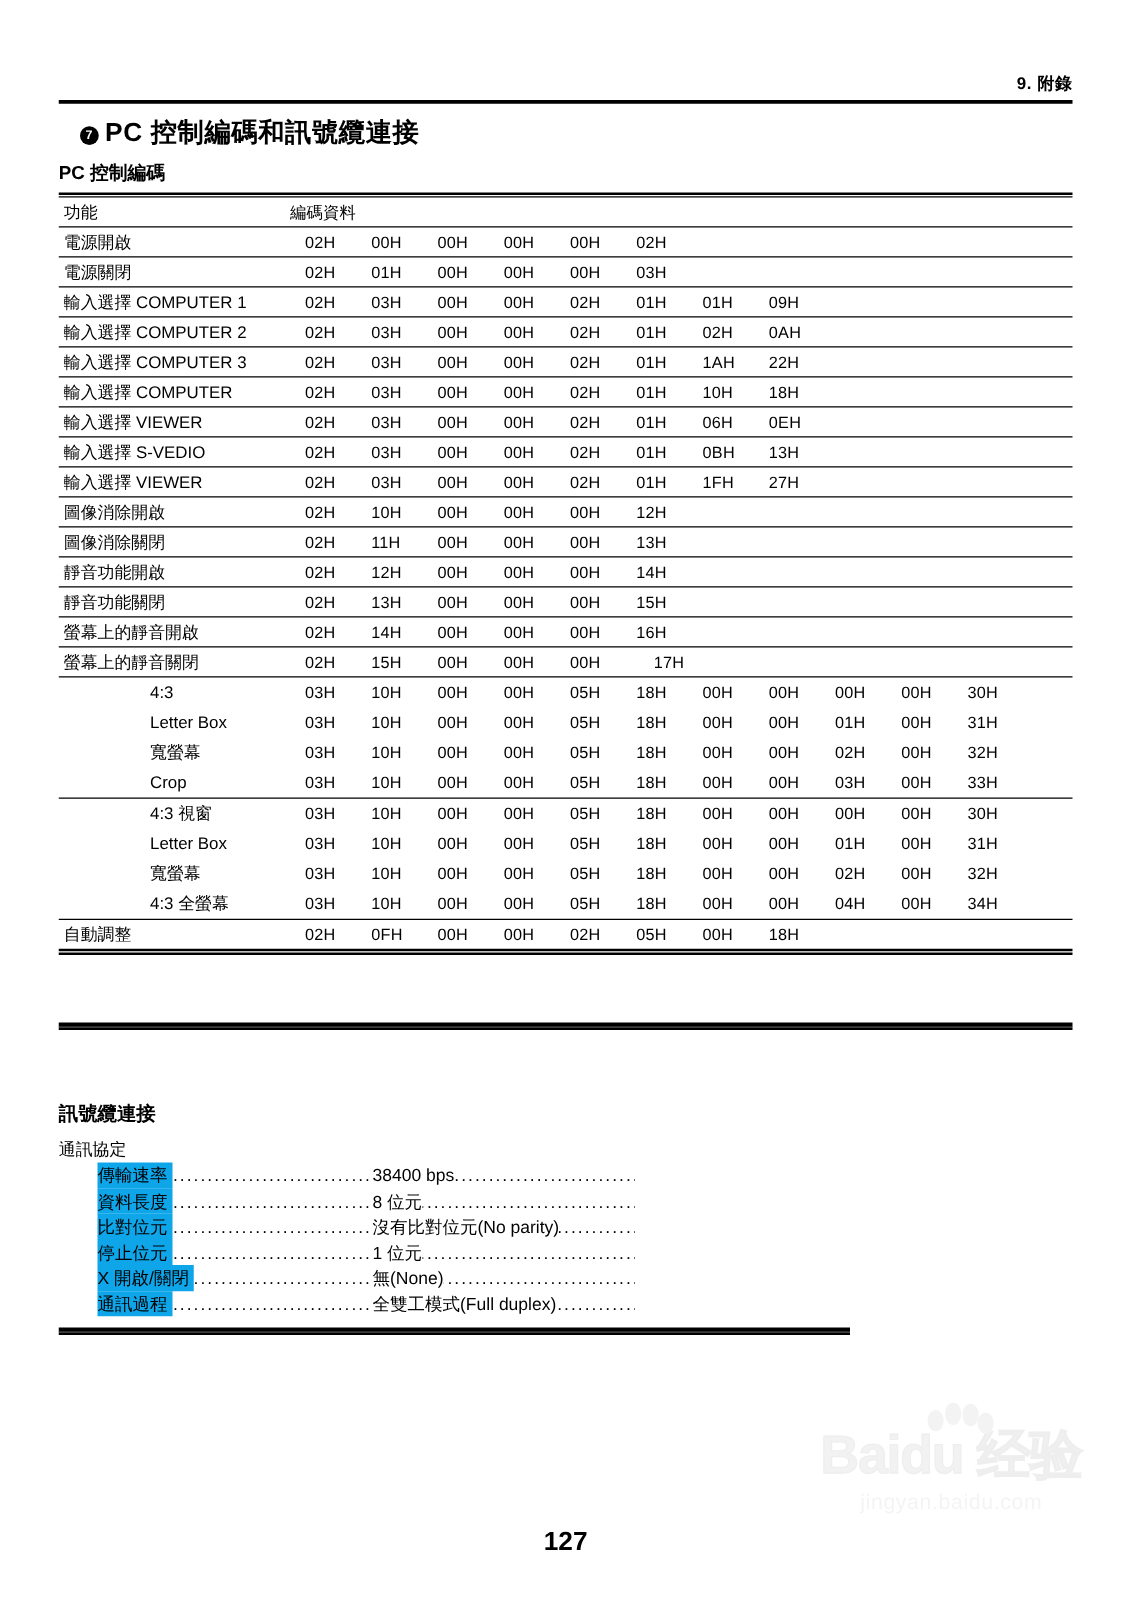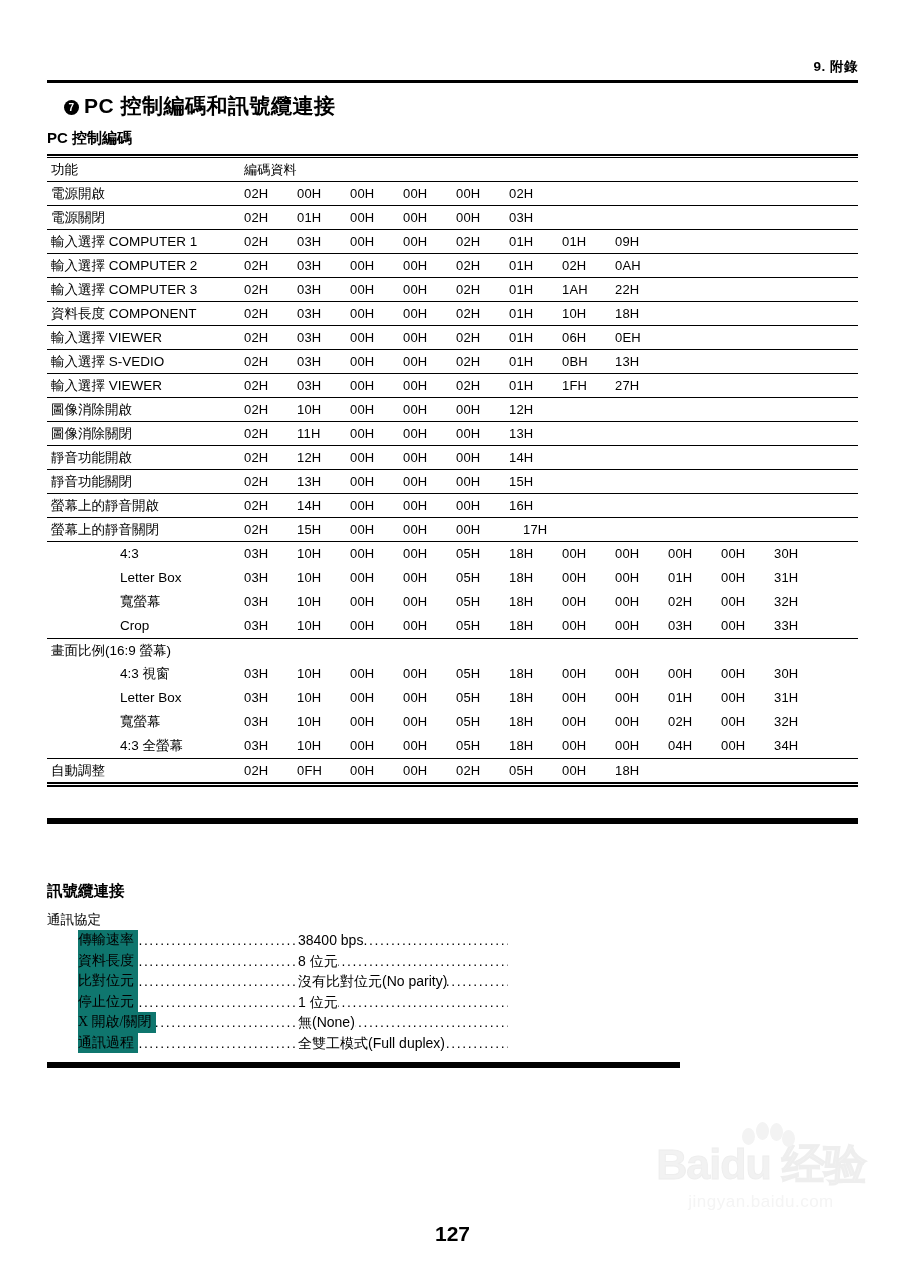--- a/index.html
+++ b/index.html
@@ -185,21 +185,21 @@
     letter-spacing: 1.6px;
     color: #000;
   }
   .prow .p-val {
     position: absolute;
     left: 217px;
     top: 0;
     background: #fff;
     padding-left: 3px;
   }
-  .prow .p-name { background: #0f766e; padding-right: 4px; z-index: 2; font-family: Liberation Serif, serif; }
+  .prow .p-name { background: #0ea5e9; padding-right: 4px; z-index: 2; }
   .prow .p-val { z-index: 2; }
   .prow .p-dots { z-index: 1; }
 
   
   #page-number {
     position: absolute;
     top: 1222px;
     left: 0;
     width: 905px;
     text-align: center;
@@ -252,21 +252,21 @@
 
 <div id="section-title">
   <span class="bullet">7</span><span>PC 控制編碼和訊號纜連接</span>
 </div>
 <div id="subsection-title">PC 控制編碼</div>
 
 <div id="code-table">
     <div class="rule-double"></div>
     <div class="trow">
       <span class="label">功能</span>
-      <span class="code" style="left: 197px;">編碼資料</span>
+      <span class="code" style="left: 185px;">編碼資料</span>
     </div>
     <div class="rule-single"></div>
     <div class="trow">
       <span class="label">電源開啟</span>
       <span class="code" style="left: 197px;">02H</span>
       <span class="code" style="left: 250px;">00H</span>
       <span class="code" style="left: 303px;">00H</span>
       <span class="code" style="left: 356px;">00H</span>
       <span class="code" style="left: 409px;">00H</span>
       <span class="code" style="left: 462px;">02H</span>
@@ -312,21 +312,21 @@
       <span class="code" style="left: 250px;">03H</span>
       <span class="code" style="left: 303px;">00H</span>
       <span class="code" style="left: 356px;">00H</span>
       <span class="code" style="left: 409px;">02H</span>
       <span class="code" style="left: 462px;">01H</span>
       <span class="code" style="left: 515px;">1AH</span>
       <span class="code" style="left: 568px;">22H</span>
     </div>
     <div class="rule-single"></div>
     <div class="trow">
-      <span class="label">資料長度 COMPONENT</span>
+      <span class="label">輸入選擇 COMPUTER</span>
       <span class="code" style="left: 197px;">02H</span>
       <span class="code" style="left: 250px;">03H</span>
       <span class="code" style="left: 303px;">00H</span>
       <span class="code" style="left: 356px;">00H</span>
       <span class="code" style="left: 409px;">02H</span>
       <span class="code" style="left: 462px;">01H</span>
       <span class="code" style="left: 515px;">10H</span>
       <span class="code" style="left: 568px;">18H</span>
     </div>
     <div class="rule-single"></div>
@@ -476,23 +476,20 @@
       <span class="code" style="left: 356px;">00H</span>
       <span class="code" style="left: 409px;">05H</span>
       <span class="code" style="left: 462px;">18H</span>
       <span class="code" style="left: 515px;">00H</span>
       <span class="code" style="left: 568px;">00H</span>
       <span class="code" style="left: 621px;">03H</span>
       <span class="code" style="left: 674px;">00H</span>
       <span class="code" style="left: 727px;">33H</span>
     </div>
     <div class="rule-single"></div>
-    <div class="grouphdr">
-      <span class="label">畫面比例(16:9 螢幕)</span>
-    </div>
     <div class="trow tall">
       <span class="label indent">4:3 視窗</span>
       <span class="code" style="left: 197px;">03H</span>
       <span class="code" style="left: 250px;">10H</span>
       <span class="code" style="left: 303px;">00H</span>
       <span class="code" style="left: 356px;">00H</span>
       <span class="code" style="left: 409px;">05H</span>
       <span class="code" style="left: 462px;">18H</span>
       <span class="code" style="left: 515px;">00H</span>
       <span class="code" style="left: 568px;">00H</span>

